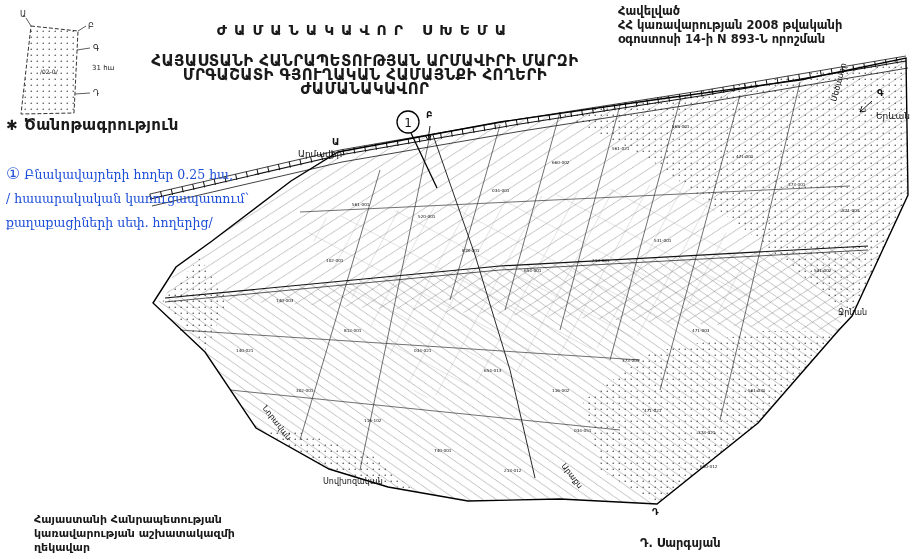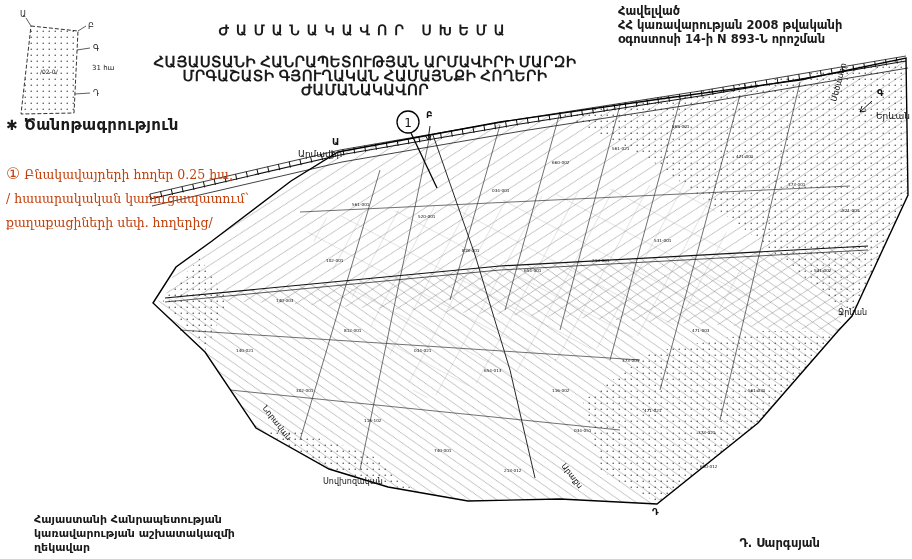--- a/index.html
+++ b/index.html
@@ -3,34 +3,34 @@
 <meta charset="utf-8">
 <style>
   html,body{margin:0;padding:0;background:#e8e8e8;}
   .page{
     position:relative;width:912px;height:559px;background:#ffffff;
     font-family:"DejaVu Sans",sans-serif;color:#1a1a1a;overflow:hidden;
     margin:0 auto;
   }
   .abs{position:absolute;}
   
-  .title-block{left:130px;top:22px;width:470px;text-align:center;z-index:3;font-family:Liberation Serif, serif;}
+  .title-block{left:130px;top:22px;width:470px;text-align:center;z-index:3;}
   .title-main{font-size:14px;font-weight:bold;letter-spacing:7px;margin-bottom:16px;}
   .title-sub{font-size:15px;font-weight:bold;letter-spacing:.4px;line-height:14px;}
   .annex-block{left:618px;top:4px;width:280px;text-align:left;z-index:3;
     font-size:11.5px;font-weight:bold;line-height:14px;}
   .legend-block{left:6px;top:116px;width:250px;z-index:3;}
   .legend-head{font-size:15px;font-weight:bold;letter-spacing:.3px;}
   .legend-star{font-size:14px;margin-right:6px;}
-  .legend-item{margin-top:28px;font-family:"DejaVu Serif",serif;font-size:12.5px;line-height:24px;color:#c2410c;}
+  .legend-item{margin-top:28px;font-family:"DejaVu Serif",serif;font-size:12.5px;line-height:24px;color:#1d4ed8;}
   .legend-marker{font-size:16px;margin-right:4px;font-family:"DejaVu Sans",sans-serif;}
   .sig-left{left:34px;top:513px;width:280px;z-index:3;
     font-size:11px;font-weight:bold;line-height:14px;}
   .sig-right{left:640px;top:536px;width:180px;z-index:3;
-    font-size:11.5px;font-weight:bold;text-align:right;}
+    font-size:11.5px;font-weight:bold;text-align:left;}
   
   #map-svg{position:absolute;left:0;top:0;z-index:1;}
   #map-svg text{font-family:"DejaVu Sans",sans-serif;fill:#111;}
   #inset-svg{position:absolute;left:6px;top:6px;z-index:2;}
   #inset-svg text{font-family:"DejaVu Sans",sans-serif;fill:#222;}
 </style>
 </head>
 <body>
 
 <div class="page">

